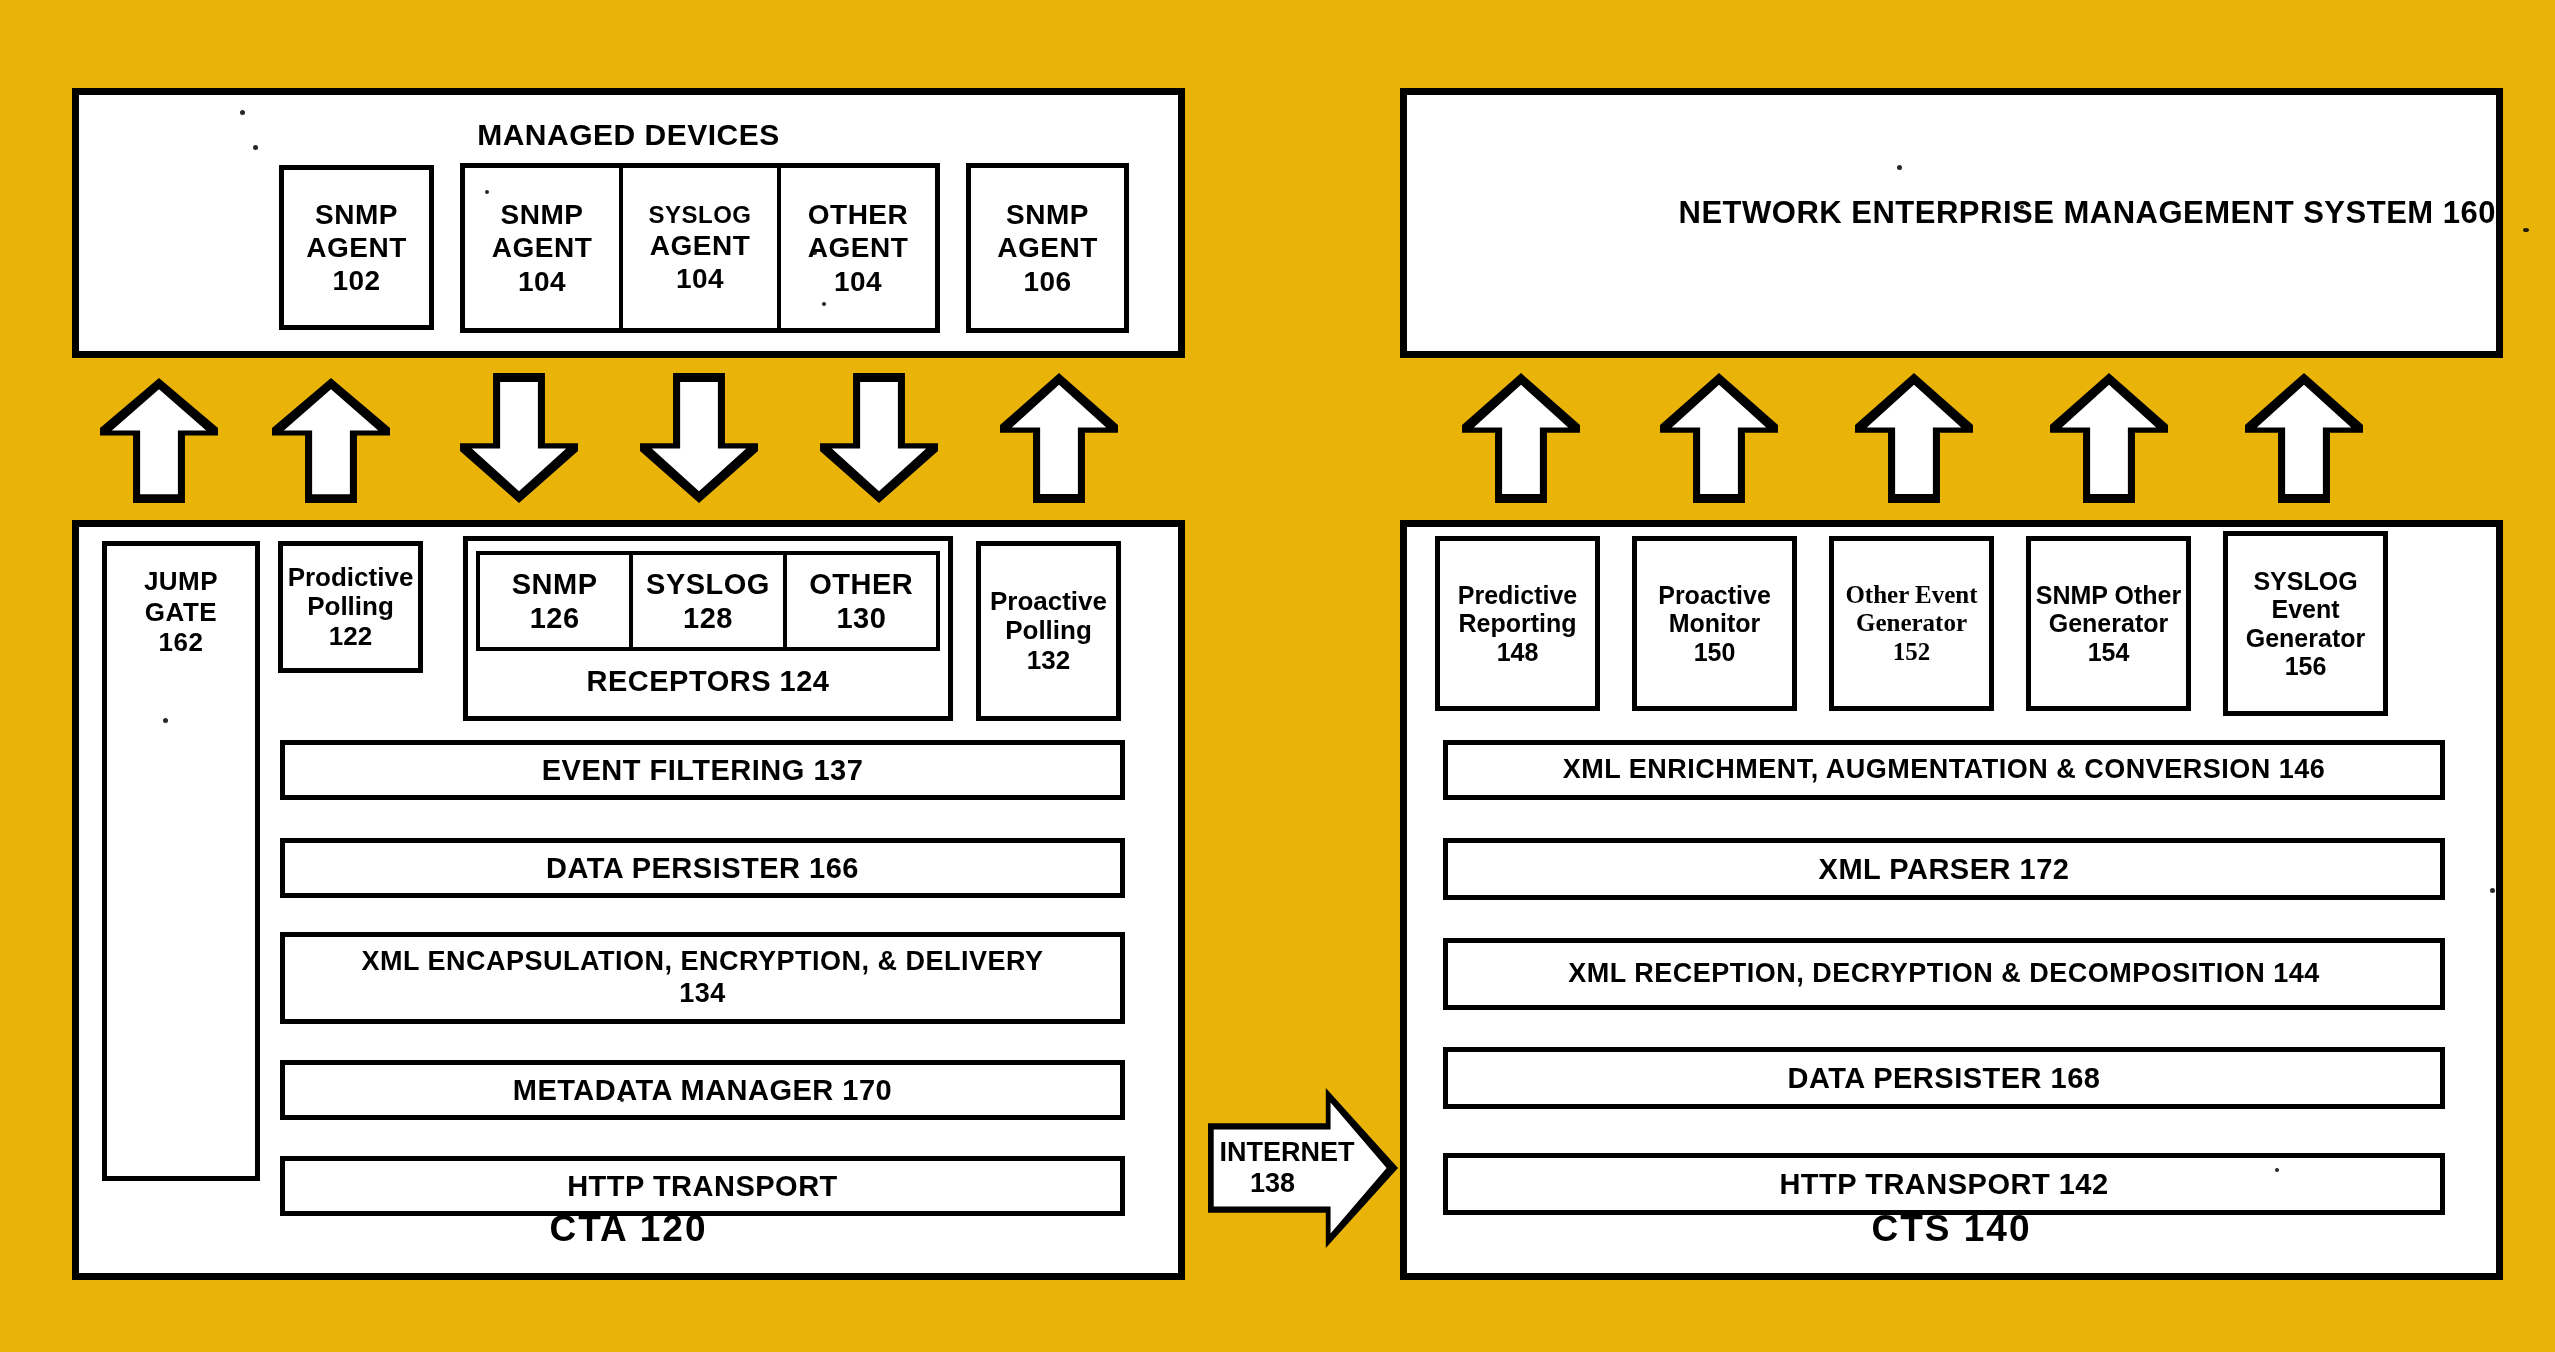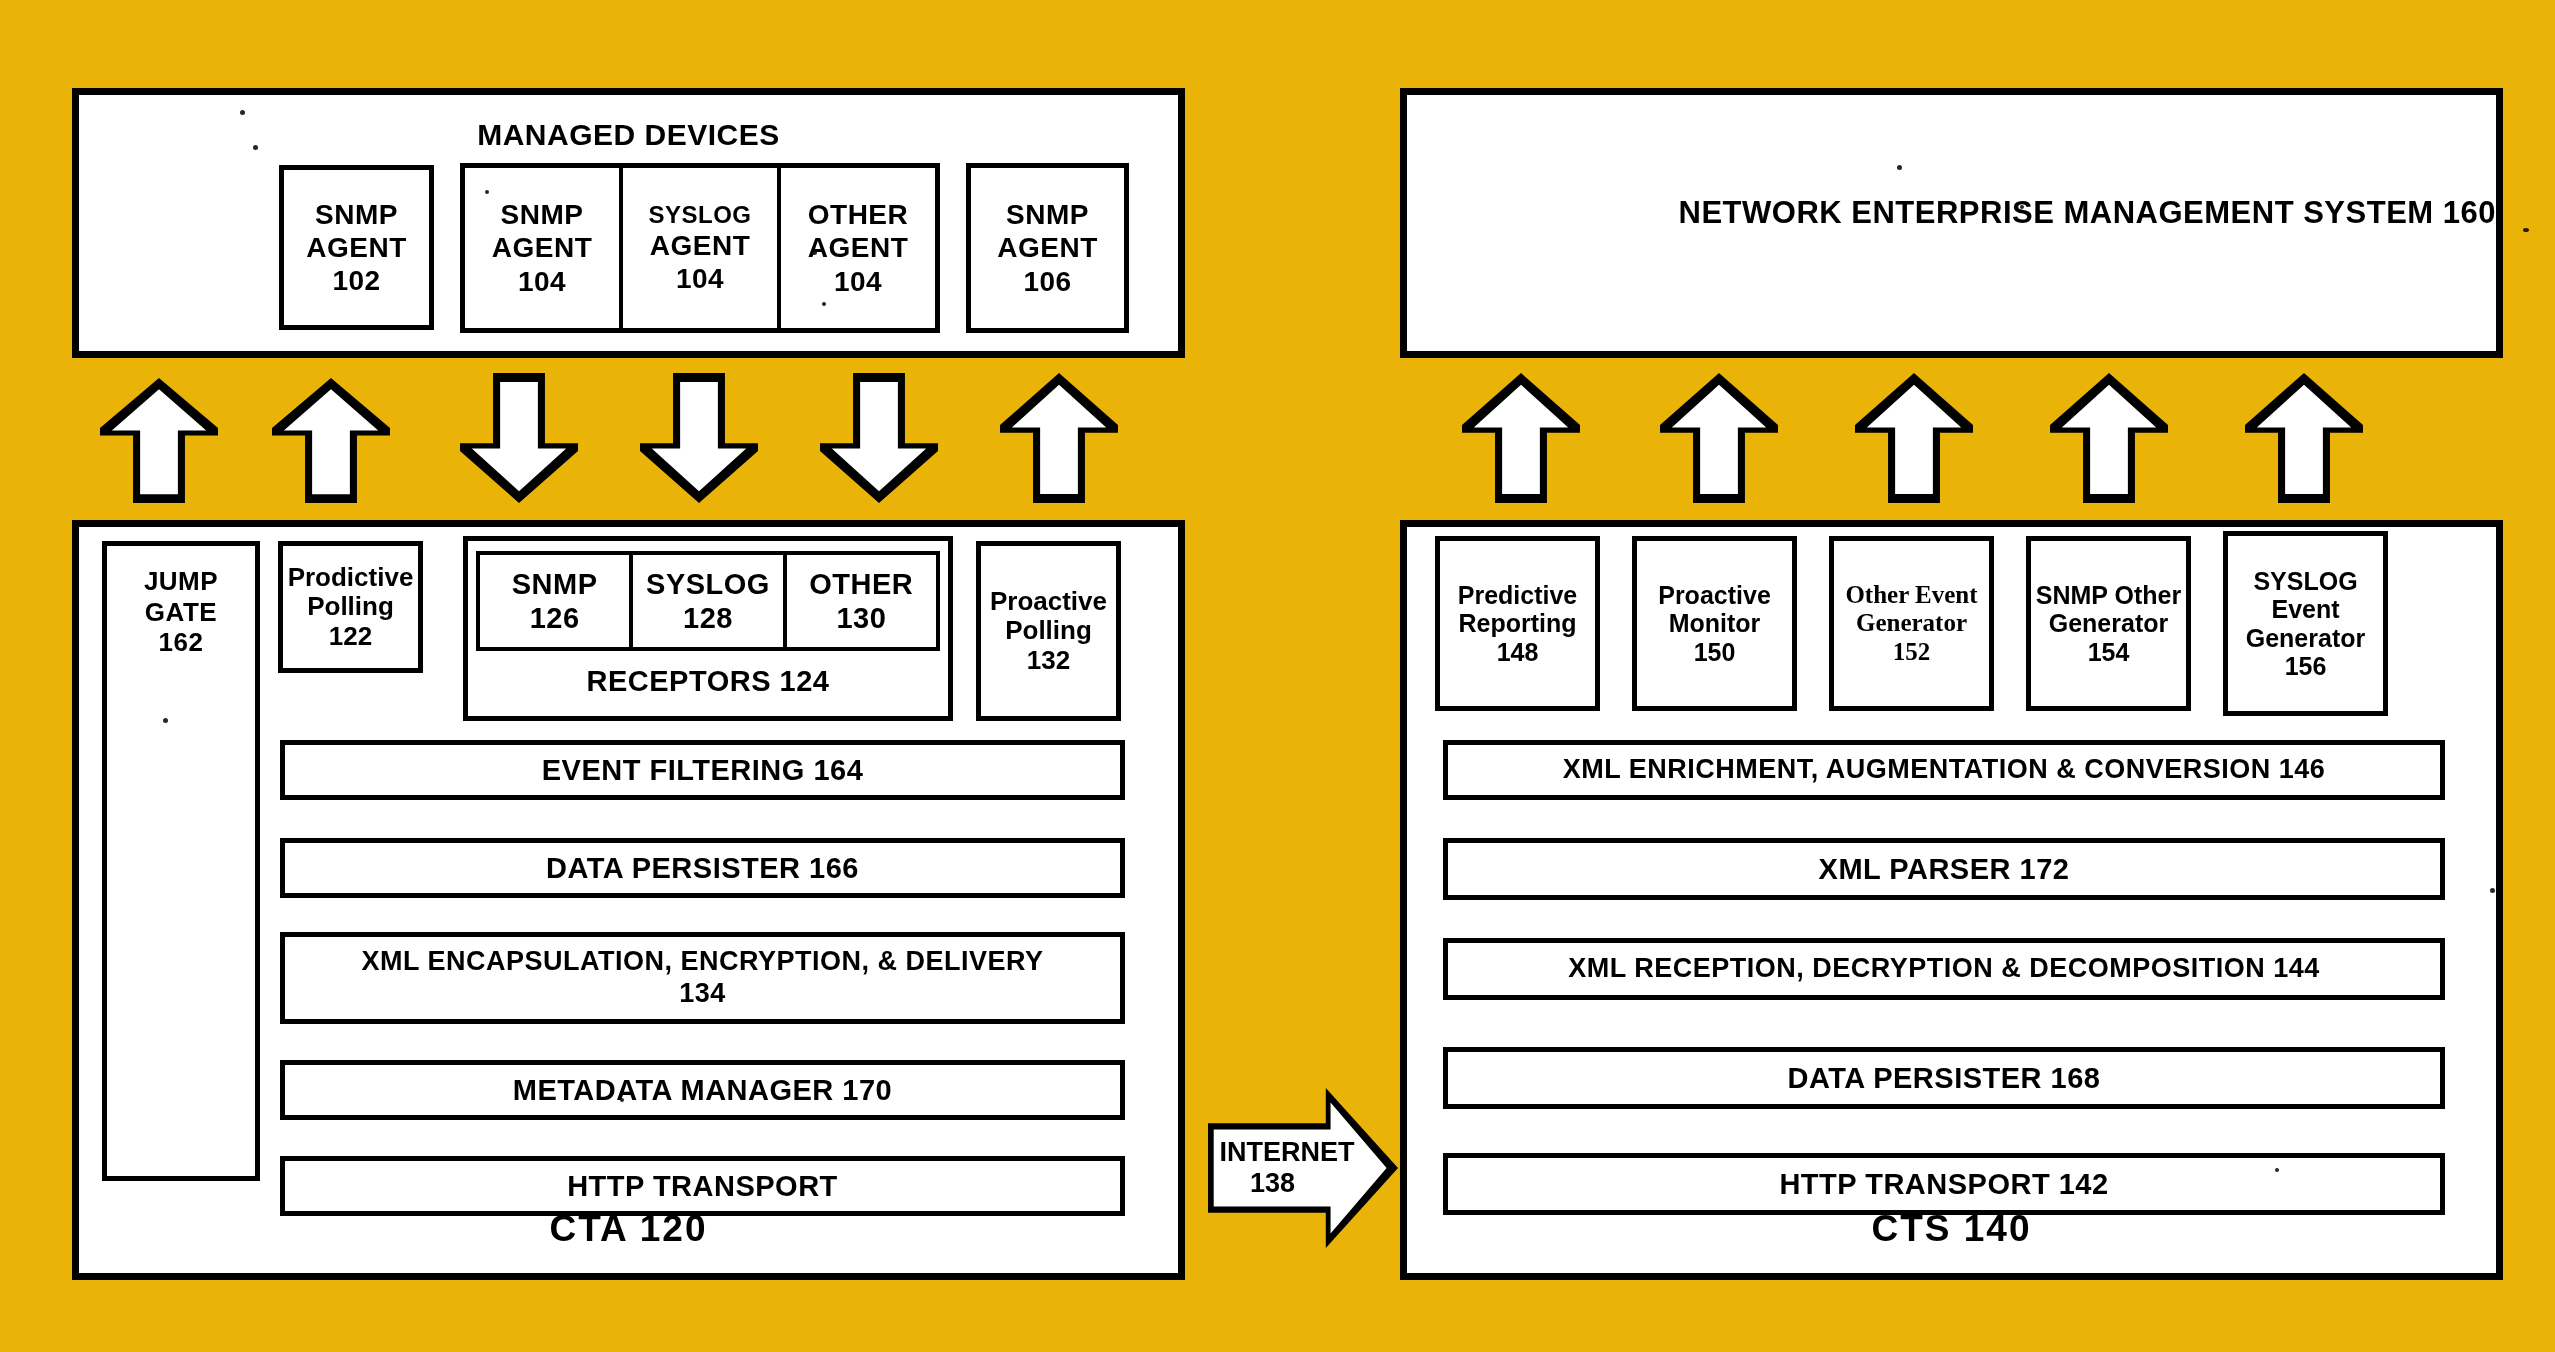--- a/index.html
+++ b/index.html
@@ -225,21 +225,21 @@
     <div class="t-caps fs-recept" style="position:absolute; left:0; right:0; bottom:18px; text-align:center;">RECEPTORS  124</div>
   </div>
 
   <div class="abs inner-box stack t-mixed fs-comp" style="left:976px; top:541px; width:145px; height:180px;">
     <span>Proactive</span>
     <span>Polling</span>
     <span>132</span>
   </div>
 
   <div class="abs bar-box t-caps fs-bar" style="left:280px; top:740px; width:845px; height:60px;">
-    <span>EVENT FILTERING   164</span>
+    <span>EVENT FILTERING   137</span>
   </div>
 
   <div class="abs bar-box t-caps fs-bar" style="left:280px; top:838px; width:845px; height:60px;">
     <span>DATA PERSISTER  166</span>
   </div>
 
   <div class="abs bar-box stack t-caps fs-bar-s" style="left:280px; top:932px; width:845px; height:92px;">
     <span>XML ENCAPSULATION, ENCRYPTION, &amp; DELIVERY</span>
     <span>134</span>
   </div>
@@ -316,21 +316,21 @@
   </div>
 
   <div class="abs bar-box t-caps fs-bar-s" style="left:1443px; top:740px; width:1002px; height:60px;">
     <span>XML ENRICHMENT, AUGMENTATION &amp; CONVERSION  146</span>
   </div>
 
   <div class="abs bar-box t-caps fs-bar" style="left:1443px; top:838px; width:1002px; height:62px;">
     <span>XML PARSER  172</span>
   </div>
 
-  <div class="abs bar-box t-caps fs-bar-s" style="left:1443px; top:938px; width:1002px; height:62px;">
+  <div class="abs bar-box t-caps fs-bar-s" style="left:1443px; top:938px; width:1002px; height:72px;">
     <span>XML RECEPTION, DECRYPTION &amp; DECOMPOSITION  144</span>
   </div>
 
   <div class="abs bar-box t-caps fs-bar" style="left:1443px; top:1047px; width:1002px; height:62px;">
     <span>DATA PERSISTER  168</span>
   </div>
 
   <div class="abs bar-box t-caps fs-bar" style="left:1443px; top:1153px; width:1002px; height:62px;">
     <span>HTTP TRANSPORT 142</span>
   </div>

